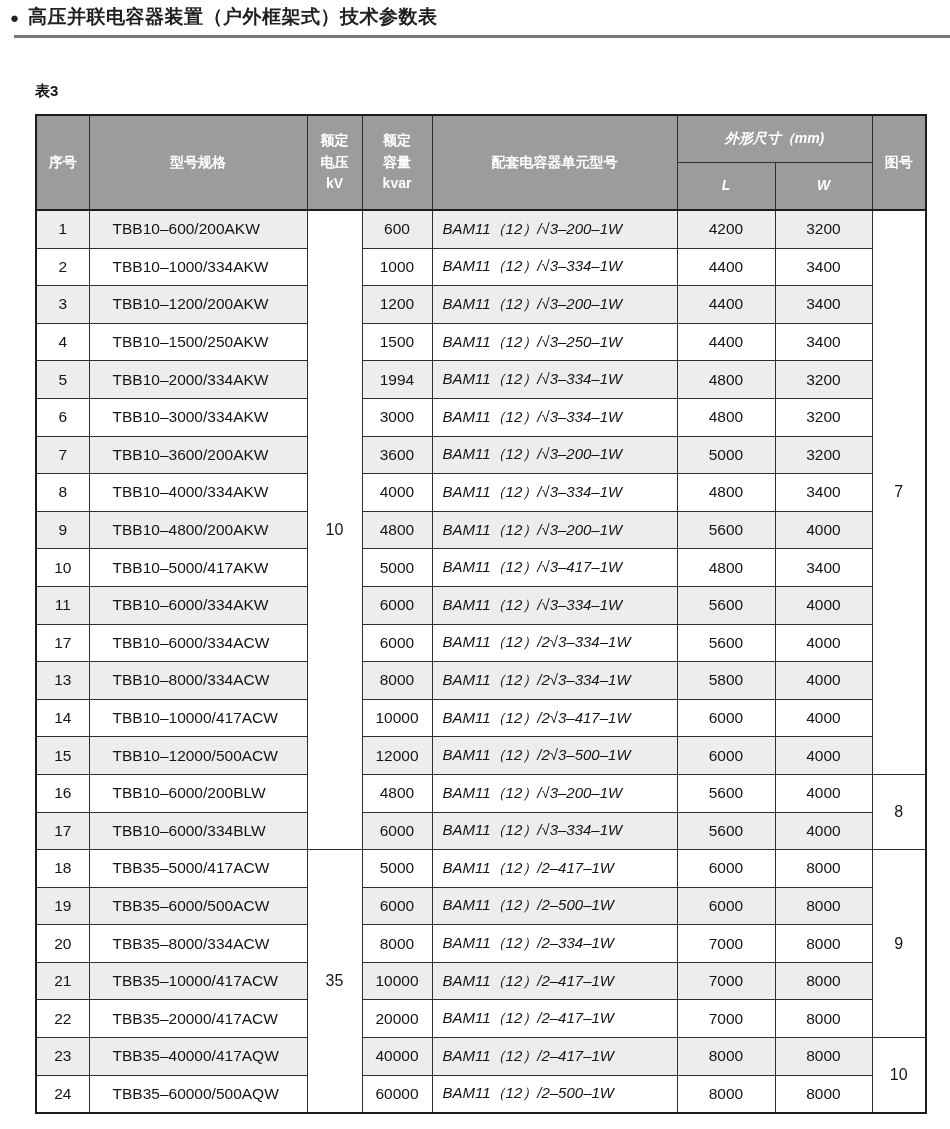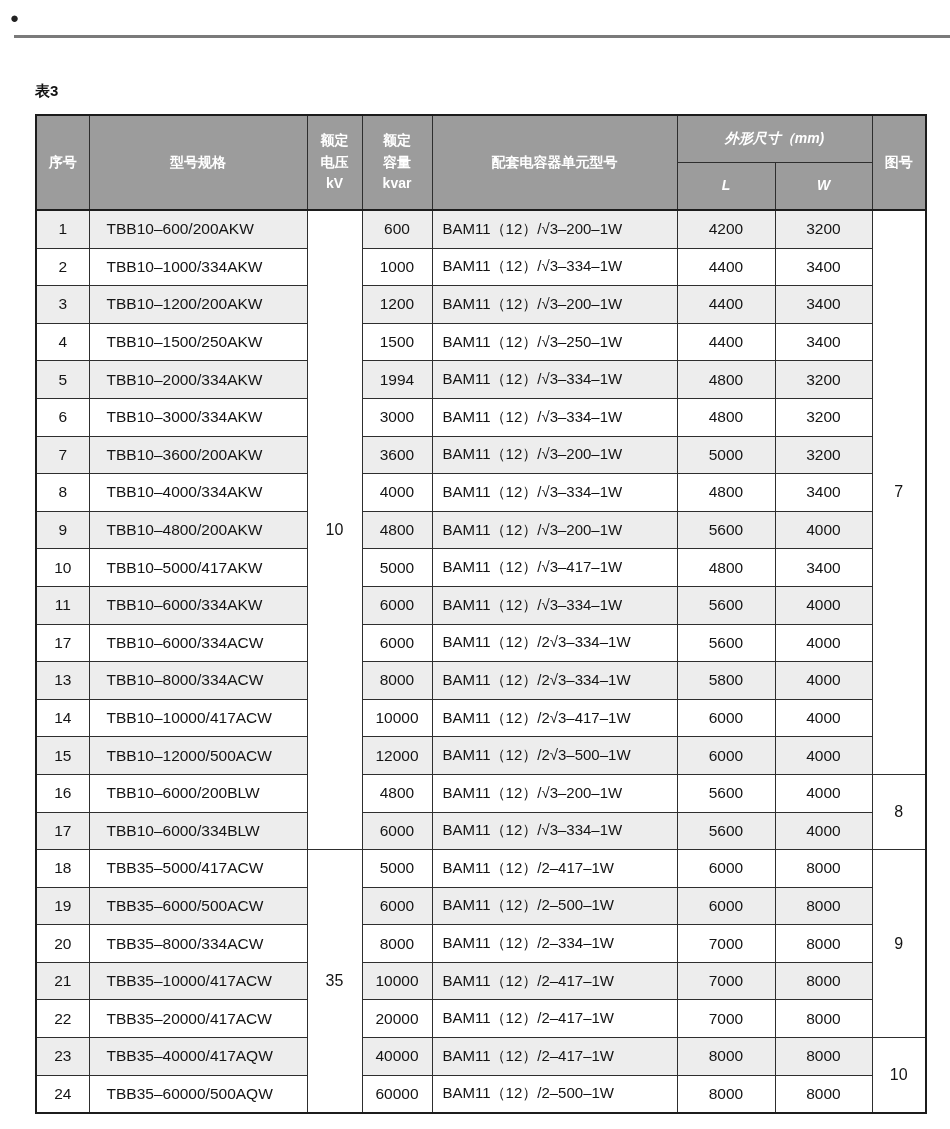--- a/index.html
+++ b/index.html
@@ -29,29 +29,30 @@
     white-space:pre-line;line-height:1.55;
   }
   thead{border-bottom:2px solid #1c1c1c;}
   .h-sub{height:46px;font-style:italic;}
   tbody td{
     height:36.6px;background:#ffffff;
     font-size:15.5px;color:#141414;
     text-align:center;vertical-align:middle;
   }
   tr.alt td{background:#ededed;}
-  td.m{text-align:left;padding-left:17px;}
-  td.u{text-align:left;padding-left:10px;font-size:15px;}
+  td.m{text-align:left;padding-left:23px;}
+  td.u{text-align:left;padding-left:10px;font-size:15px;font-style:italic;}
   tbody td.merged, tr.alt td.merged{background:#ffffff;font-size:16px;}
 </style>
 </head>
 <body>
 
 <div class="title-row">
   <span class="bullet">●</span>
+  <span class="page-title">高压并联电容器装置（户外框架式）技术参数表</span>
 </div>
 <div class="title-rule"></div>
 
 <div class="table-label">表3</div>
 
 <table>
   <colgroup>
     <col style="width:53px">
       <col style="width:218px">
       <col style="width:55px">

